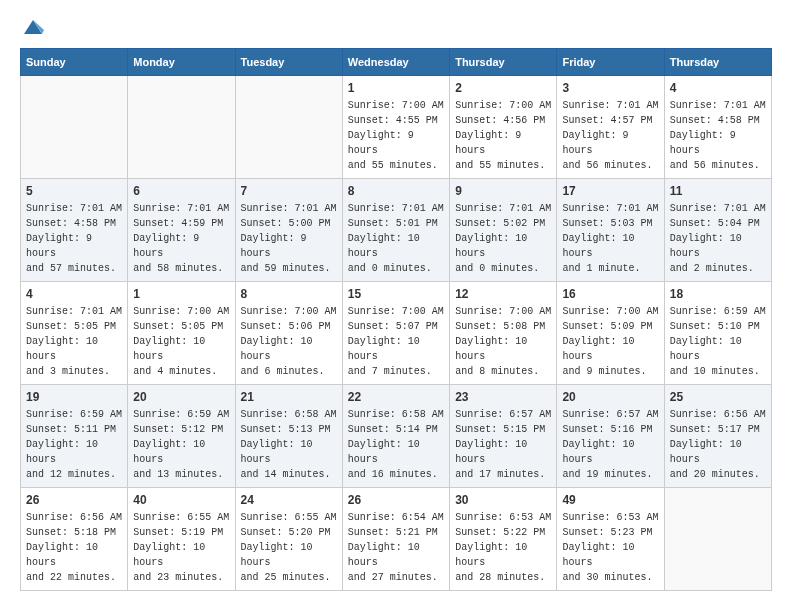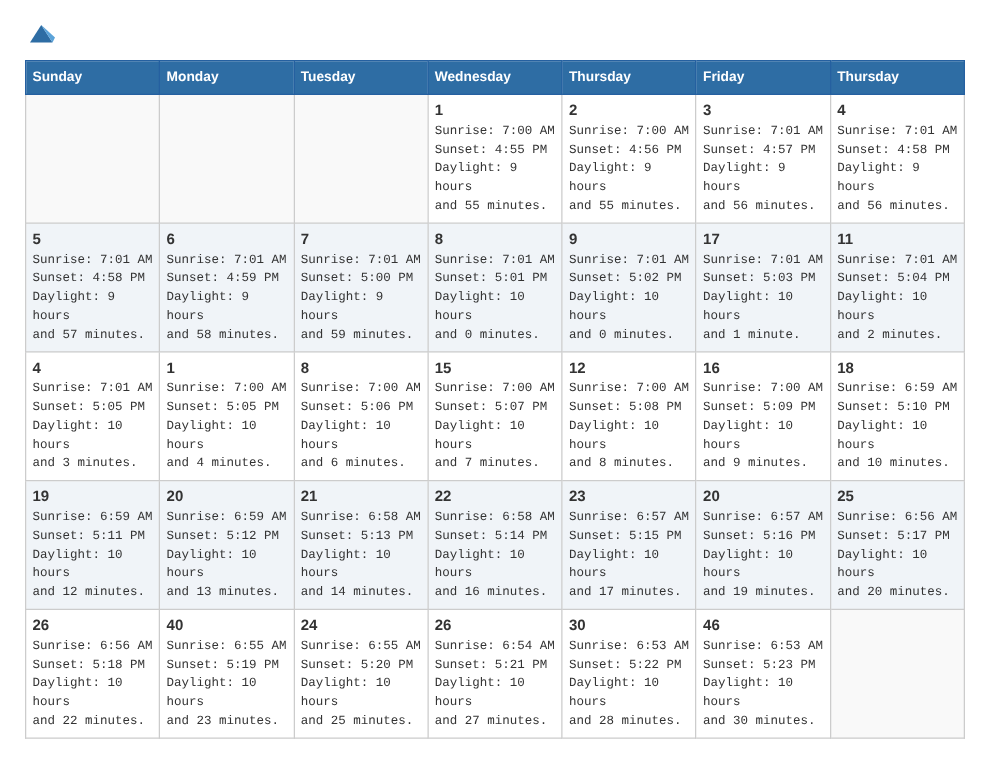--- a/index.html
+++ b/index.html
@@ -247,20 +247,20 @@
           </td>
           <td>
             <span class="day-num">26</span>
             <div class="day-info">Sunrise: 6:54 AM<br>Sunset: 5:21 PM<br>Daylight: 10 hours<br>and 27 minutes.</div>
           </td>
           <td>
             <span class="day-num">30</span>
             <div class="day-info">Sunrise: 6:53 AM<br>Sunset: 5:22 PM<br>Daylight: 10 hours<br>and 28 minutes.</div>
           </td>
           <td>
-            <span class="day-num">46</span>
+            <span class="day-num">49</span>
             <div class="day-info">Sunrise: 6:53 AM<br>Sunset: 5:23 PM<br>Daylight: 10 hours<br>and 30 minutes.</div>
           </td>
           <td class="empty"></td>
         </tr>
       </tbody>
   </table>
 </div>
 
 </body></html>

